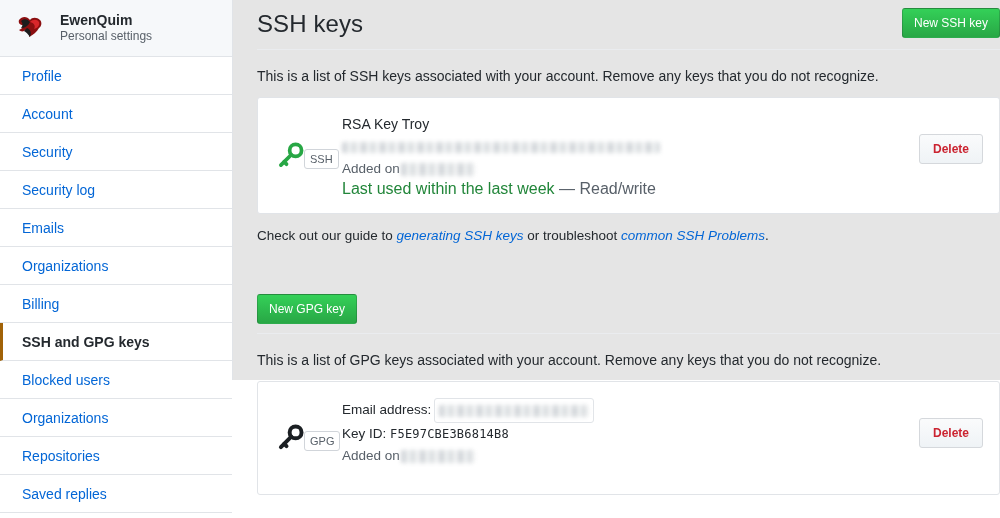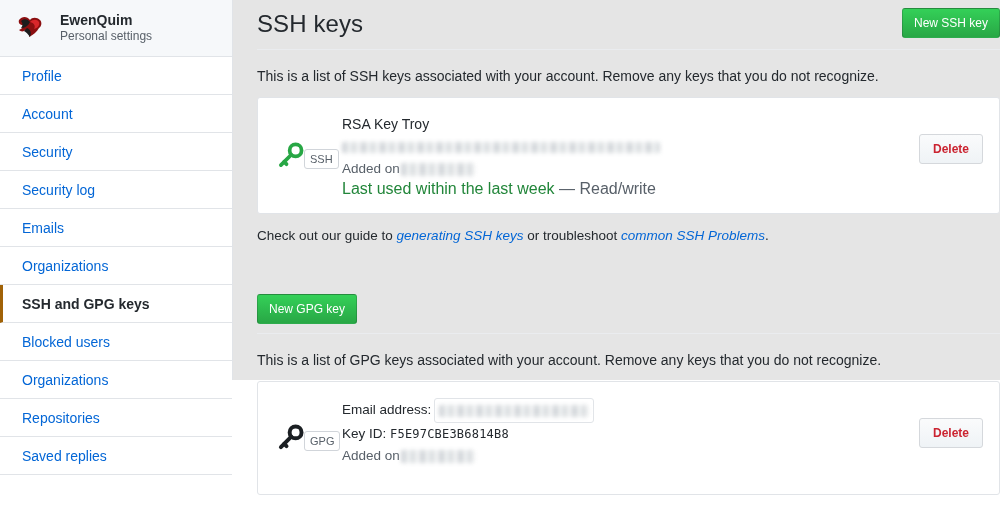--- a/index.html
+++ b/index.html
@@ -263,20 +263,21 @@
         <span class="sb-subtitle">Personal settings</span>
       </span>
     </div>
 
     <a class="sb-item" href="#">Profile</a>
     <a class="sb-item" href="#">Account</a>
     <a class="sb-item" href="#">Security</a>
     <a class="sb-item" href="#">Security log</a>
     <a class="sb-item" href="#">Emails</a>
     <a class="sb-item" href="#">Organizations</a>
+    <a class="sb-item" href="#">Billing</a>
     <a class="sb-item active" href="#">SSH and GPG keys</a>
     <a class="sb-item" href="#">Blocked users</a>
     <a class="sb-item" href="#">Organizations</a>
     <a class="sb-item" href="#">Repositories</a>
     <a class="sb-item" href="#">Saved replies</a>
 
   </nav>
 
   <main class="main">
 

